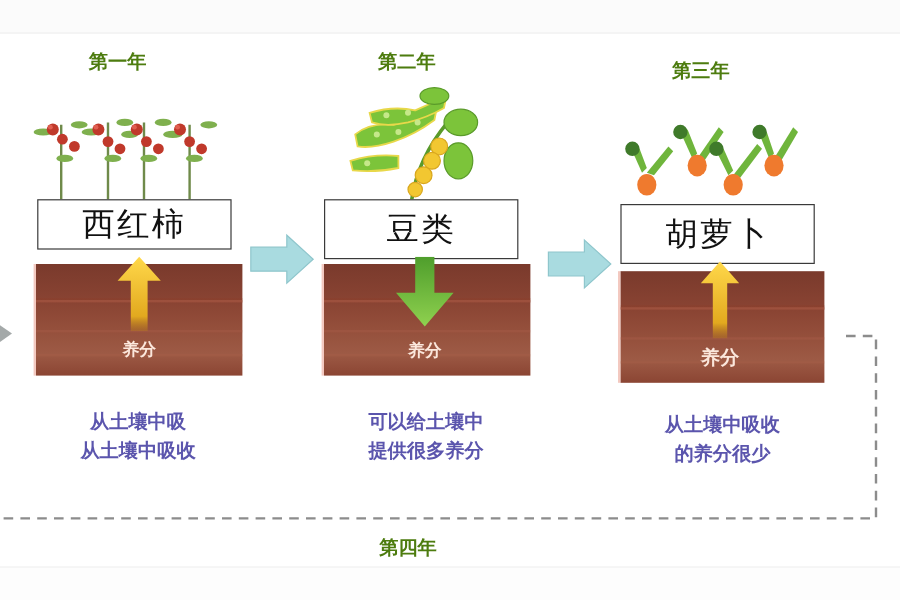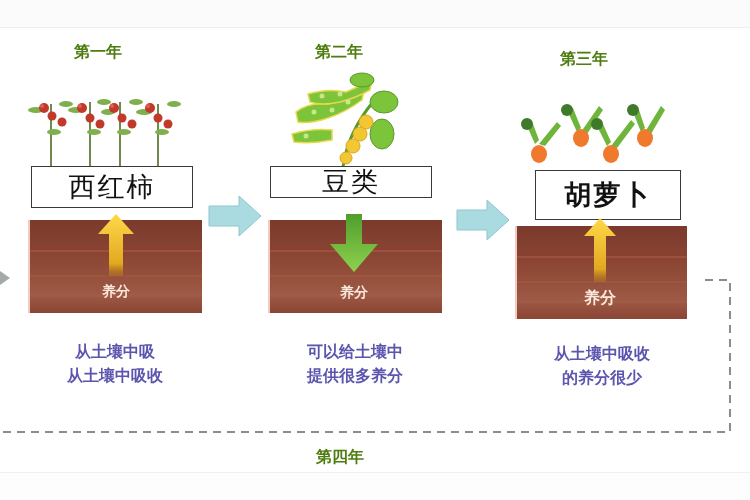--- a/index.html
+++ b/index.html
@@ -156,21 +156,21 @@
   <ellipse cx="94" cy="62" rx="12" ry="15" fill="#7cc43a" stroke="#5a9a2a" stroke-width="1"></ellipse>
   <ellipse cx="74" cy="8" rx="12" ry="7" fill="#7cc43a" stroke="#5a9a2a" stroke-width="1"></ellipse>
   <g fill="#f2c731" stroke="#d9a71f" stroke-width="1">
     <circle cx="78" cy="50" r="7"></circle>
       <circle cx="72" cy="62" r="7"></circle>
       <circle cx="65" cy="74" r="7"></circle>
       <circle cx="58" cy="86" r="6"></circle>
   </g>
 </svg>
 
-<div class="name-box" style="left:270px;top:166px;width:162px;height:32px;">
+<div class="name-box" style="left:270px;top:166px;width:162px;height:50px;">
   <span>豆类</span>
 </div>
 
 <div class="soil" style="left:268px;top:220px;width:174px;height:93px;">
   <div class="soil-layer" style="top:30px;"></div>
   <div class="soil-layer" style="top:55px;opacity:0.6"></div>
   <div class="soil-layer" style="top:75px;opacity:0.5"></div>
 </div>
 <svg class="flow-arrow" style="left:328px;top:214px" width="52" height="60" viewBox="0 0 52 60">
   <defs>
@@ -212,21 +212,21 @@
       <circle cx="118" cy="14" r="6"></circle>
   </g>
   <g fill="#ef7a2e">
     <ellipse cx="24" cy="58" rx="8" ry="9"></ellipse>
     <ellipse cx="66" cy="42" rx="8" ry="9"></ellipse>
     <ellipse cx="96" cy="58" rx="8" ry="9"></ellipse>
     <ellipse cx="130" cy="42" rx="8" ry="9"></ellipse>
   </g>
 </svg>
 
-<div class="name-box" style="left:535px;top:170px;width:146px;height:50px;font-weight:bold;">
+<div class="name-box" style="left:517px;top:170px;width:162px;height:50px;">
   <span>胡萝卜</span>
 </div>
 
 <div class="soil" style="left:515px;top:226px;width:172px;height:93px;">
   <div class="soil-layer" style="top:30px;"></div>
   <div class="soil-layer" style="top:55px;opacity:0.6"></div>
   <div class="soil-layer" style="top:75px;opacity:0.5"></div>
 </div>
 <svg class="flow-arrow" style="left:582px;top:216px" width="36" height="66" viewBox="0 0 36 66">
   <defs>

